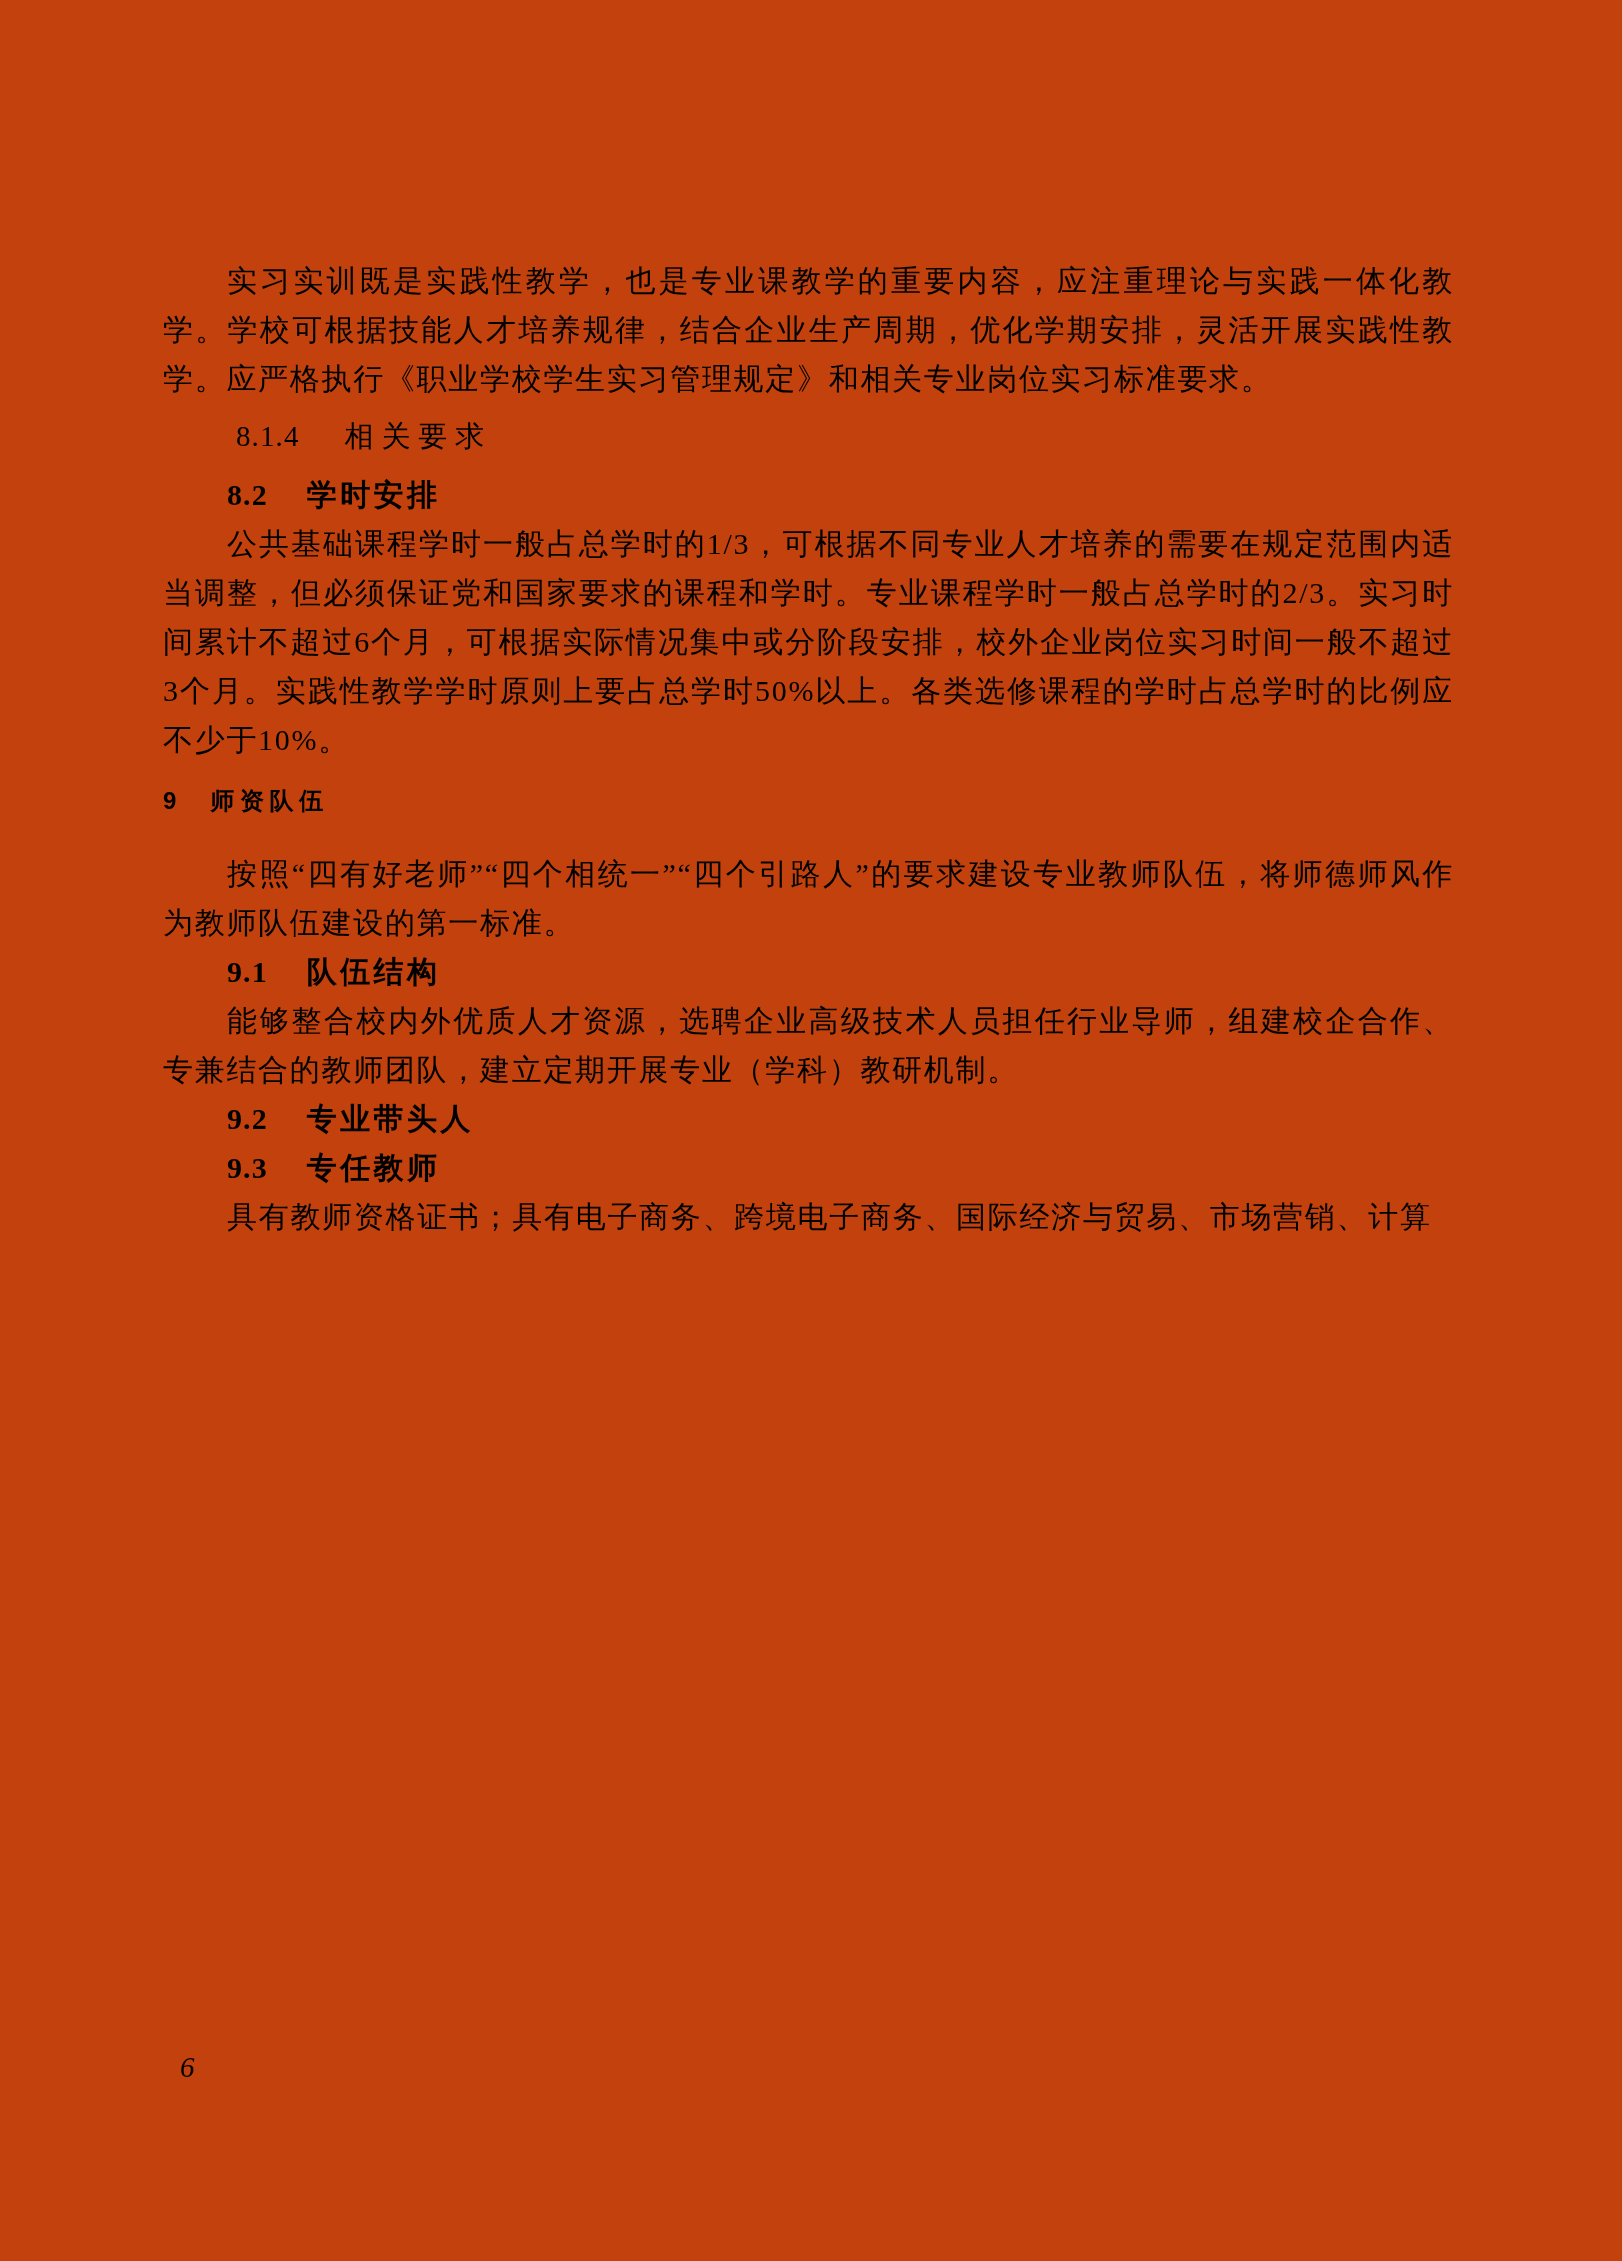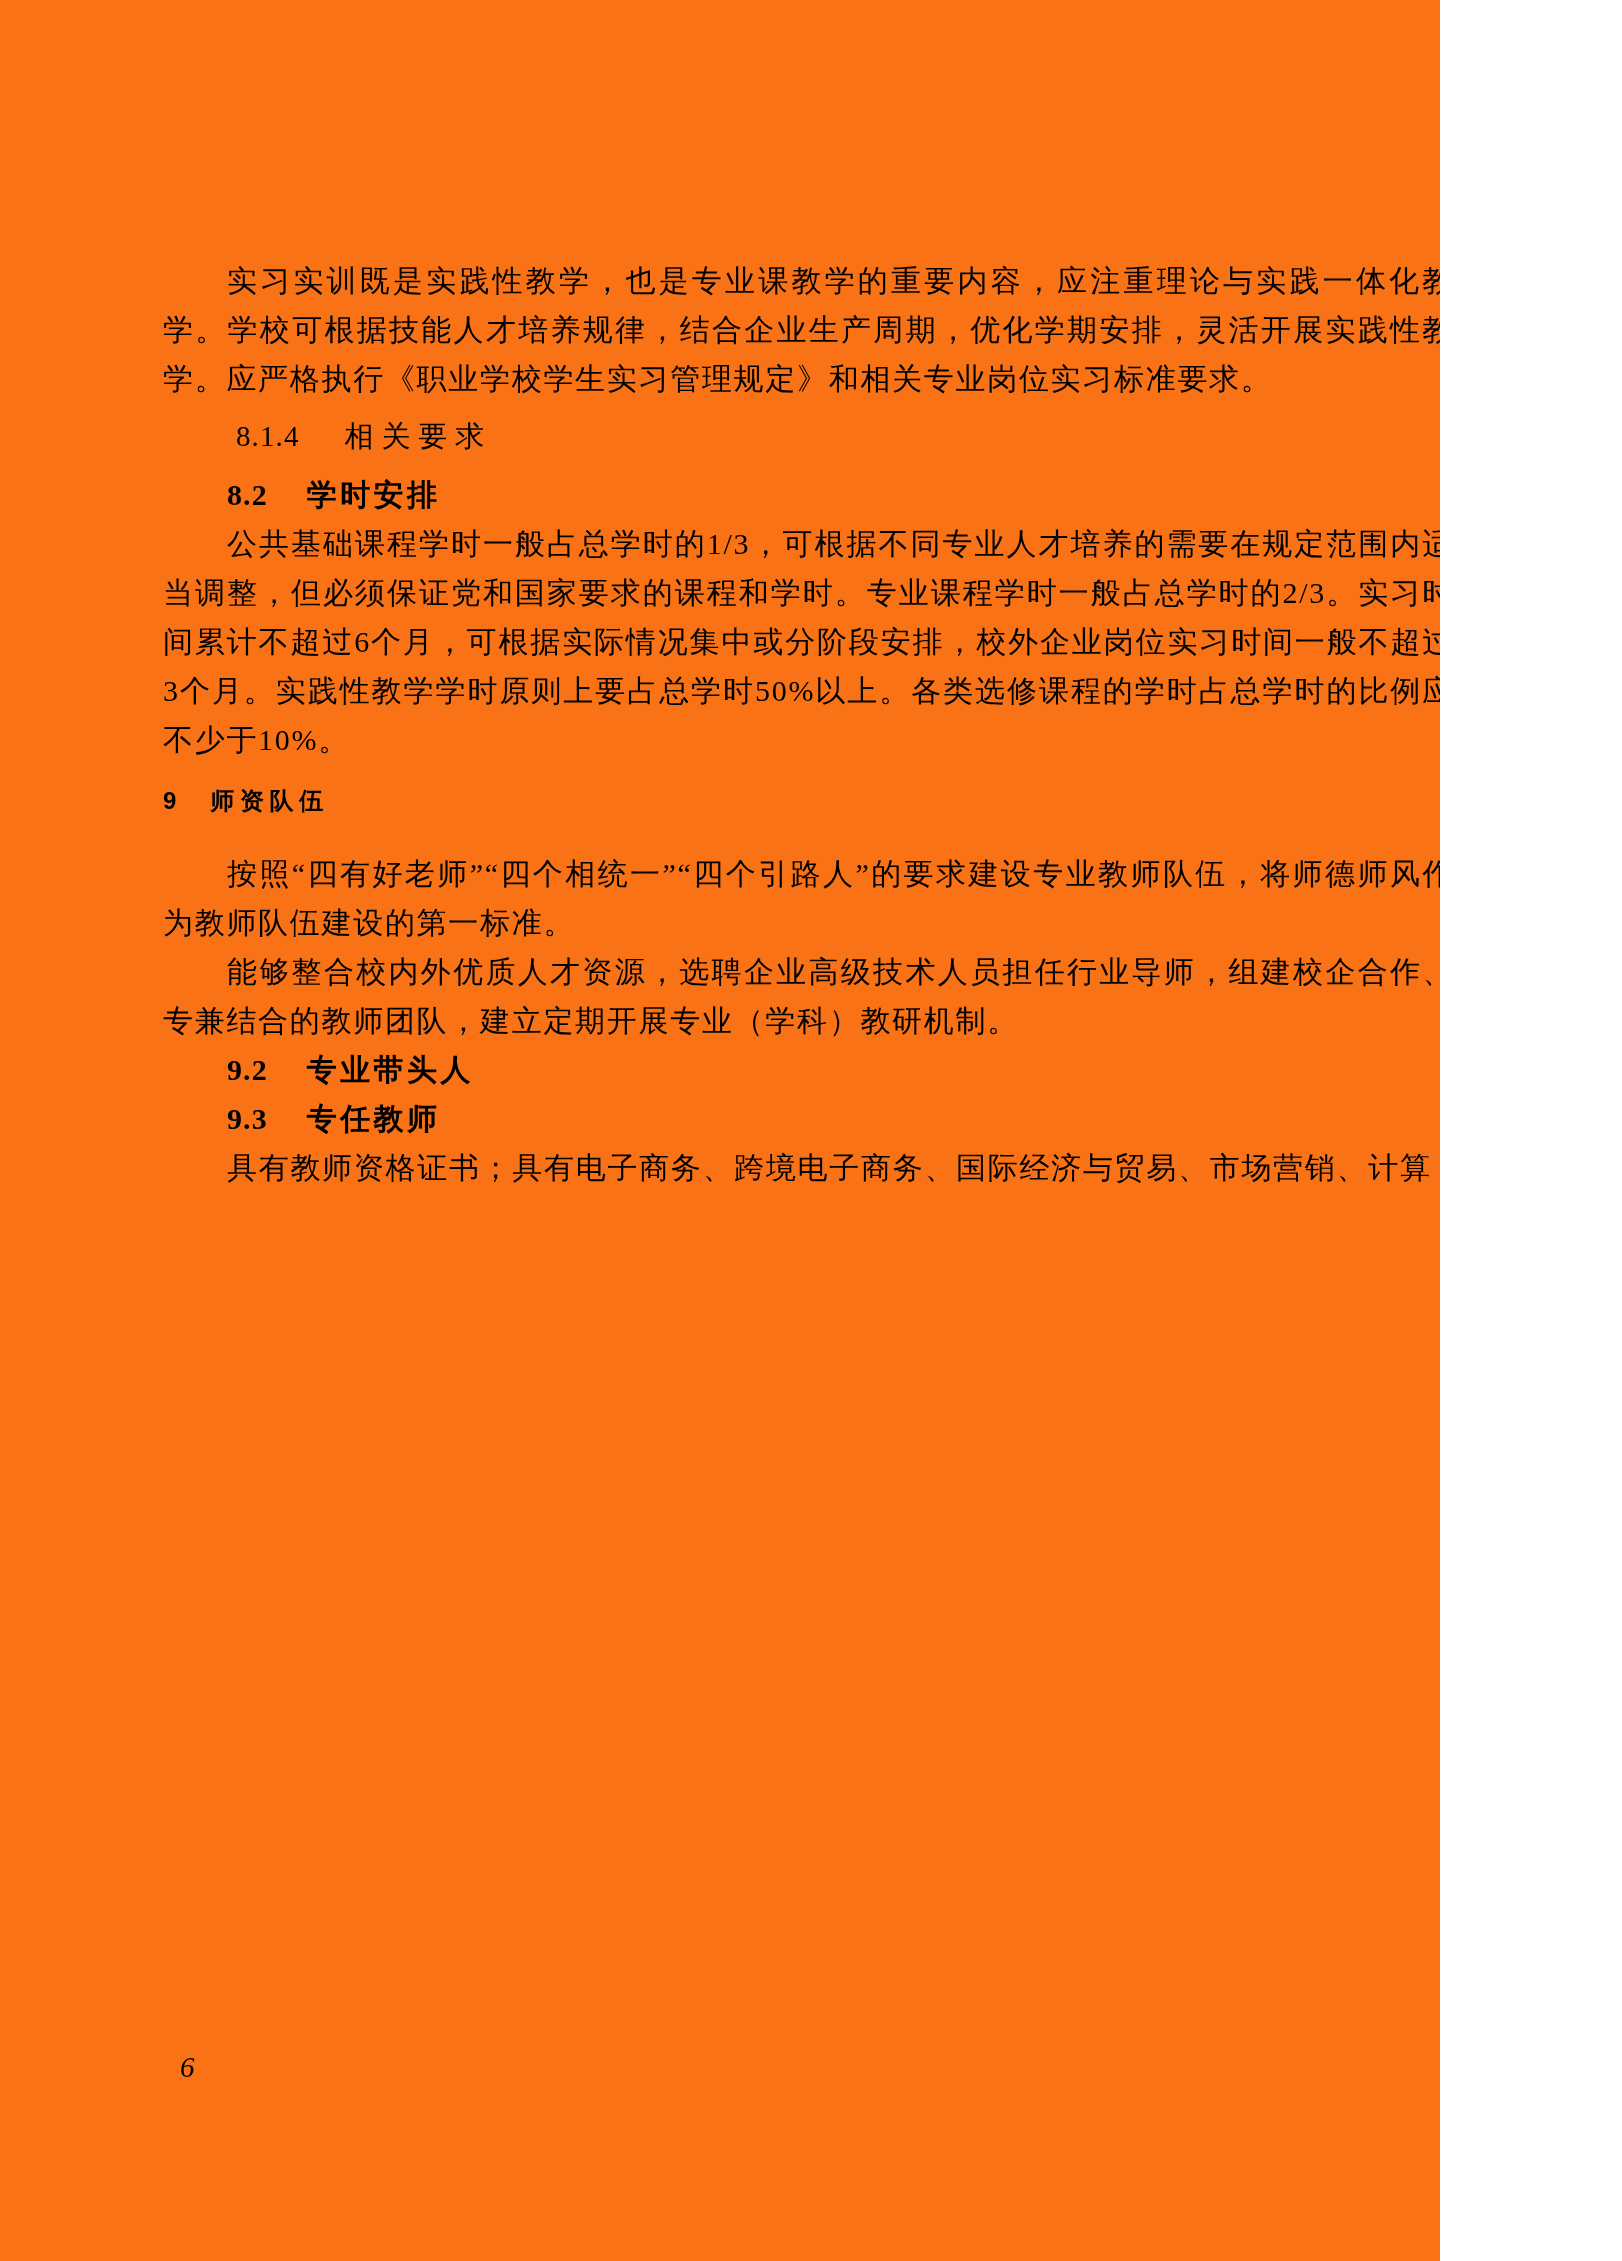--- a/index.html
+++ b/index.html
@@ -2,23 +2,23 @@
 <html style="font-size:9px"><head>
 <meta charset="utf-8">
 <style>
   html, body {
     margin: 0;
     padding: 0;
     background: #ffffff;
   }
   .page {
     position: relative;
-    width: 1440px;
+    width: 1622px;
     height: 2261px;
-    background: #f97316;
+    background: #c2410c;
     color: #000000;
     overflow: hidden;
     font-family: "Liberation Serif", "DejaVu Serif", serif;
   }
   .content {
     position: absolute;
     left: 163px;
     top: 256px;
     width: 1291px;
   }
@@ -106,20 +106,23 @@
 
 
     <p class="body">公共基础课程学时一般占总学时的1/3，可根据不同专业人才培养的需要在规定范围内适当调整，但必须保证党和国家要求的课程和学时。专业课程学时一般占总学时的2/3。实习时间累计不超过6个月，可根据实际情况集中或分阶段安排，校外企业岗位实习时间一般不超过3个月。实践性教学学时原则上要占总学时50%以上。各类选修课程的学时占总学时的比例应不少于10%。</p>
 
     <h1 class="lvl1">
       <span class="num">9</span><span class="title">师资队伍</span>
     </h1>
 
     <p class="body">按照“四有好老师”“四个相统一”“四个引路人”的要求建设专业教师队伍，将师德师风作为教师队伍建设的第一标准。</p>
 
+    <h2 class="lvl2">
+      <span class="num">9.1</span><span class="title">队伍结构</span>
+    </h2>
 
 
     <p class="body">能够整合校内外优质人才资源，选聘企业高级技术人员担任行业导师，组建校企合作、专兼结合的教师团队，建立定期开展专业（学科）教研机制。</p>
 
     <h2 class="lvl2">
       <span class="num">9.2</span><span class="title">专业带头人</span>
     </h2>
 
 
     <h2 class="lvl2">

